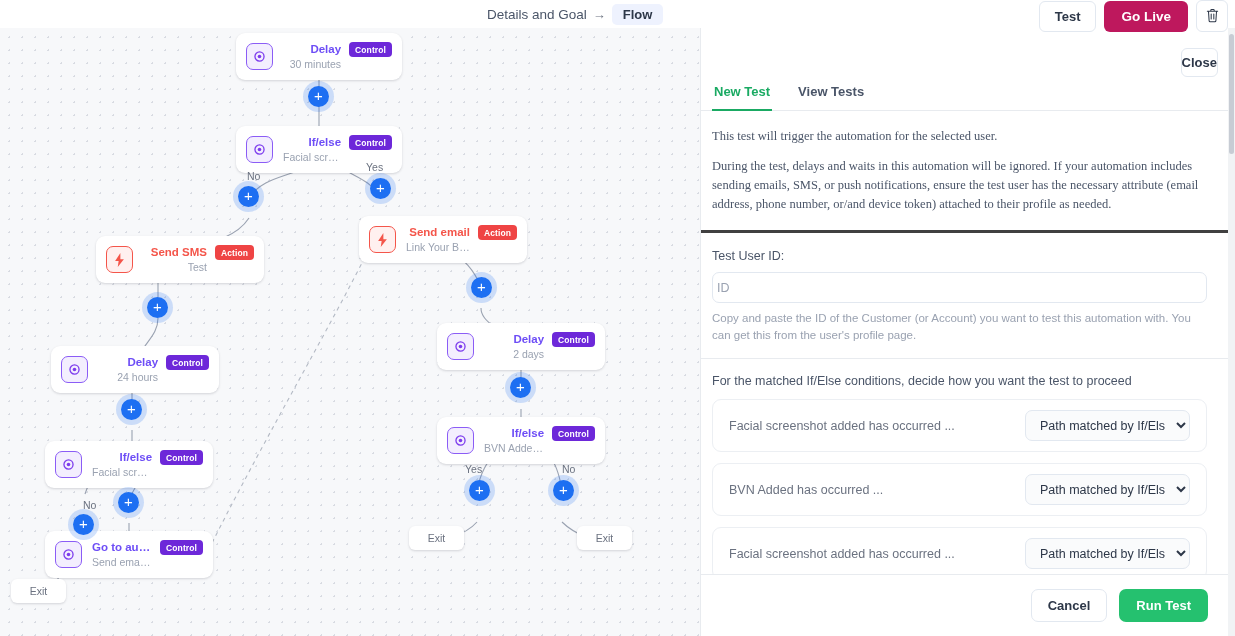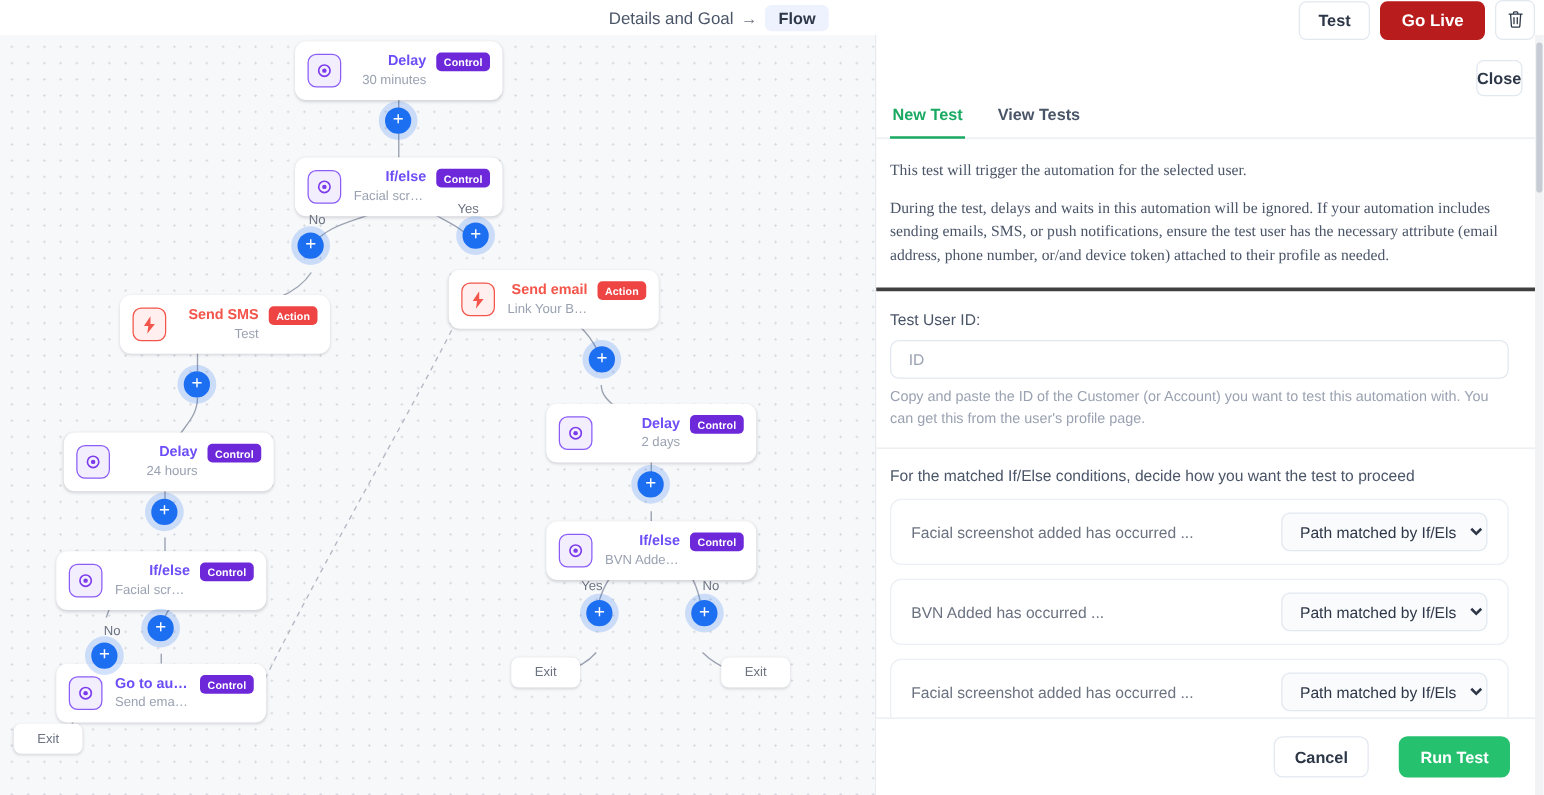--- a/index.html
+++ b/index.html
@@ -32,21 +32,21 @@
     position: absolute; right: 7px; top: 0px;
     display: flex; align-items: center; gap: 8px;
   }
   .btn-test {
     background: #fff; border: 1px solid #e2e8f0; color: #2d3748;
     font-size: 13px; font-weight: 600; padding: 7px 15px;
     border-radius: 6px; cursor: pointer;
     font-family: "Liberation Sans", sans-serif;
   }
   .btn-golive {
-    background: #b91c1c; border: none; color: #fff;
+    background: #be185d; border: none; color: #fff;
     font-size: 13.5px; font-weight: 700; padding: 8px 17px;
     border-radius: 6px; cursor: pointer;
     font-family: "Liberation Sans", sans-serif;
   }
   .btn-trash {
     background: #fff; border: 1px solid #e2e8f0;
     width: 32px; height: 32px; border-radius: 6px;
     display: flex; align-items: center; justify-content: center;
     cursor: pointer;
   }
@@ -168,21 +168,21 @@
     padding-bottom: 16px;
     font-family: Liberation Serif, serif;
   }
   .intro p { font-size: 12.5px; color: #4a5568; line-height: 19px; }
   .intro p + p { margin-top: 11px; }
 
   .section { padding: 16px 22px 14px 11px; border-bottom: 1px solid #e8ebef; }
   .field-label { font-size: 12.5px; color: #4a5568; margin-bottom: 9px; }
   .text-input {
     width: 100%; height: 31px; border: 1px solid #e2e8f0; border-radius: 7px;
-    padding: 0 14px; font-size: 12.5px; color: #2d3748;
+    padding: 0 4px; font-size: 12.5px; color: #2d3748;
     font-family: "Liberation Sans", sans-serif; outline: none; background: #fff;
   }
   .text-input::placeholder { color: #9aa2b1; }
   .help { font-size: 11.5px; color: #9aa2b1; line-height: 17px; margin-top: 7px; }
 
   .cond-section { padding: 15px 22px 12px 11px; }
   .cond-heading { font-size: 12.5px; color: #4a5568; margin-bottom: 11px; }
   .cond-card {
     border: 1px solid #eceff3; border-radius: 9px;
     height: 53px; display: flex; align-items: center;
@@ -193,21 +193,21 @@
     width: 165px; height: 31px; border: 1px solid #e2e8f0; border-radius: 7px;
     background: #fafbfc; font-size: 12.5px; color: #2d3748;
     font-family: "Liberation Sans", sans-serif;
     padding: 0 8px 0 10px; cursor: pointer;
   }
 
   .panel-footer {
     position: absolute; left: 0; bottom: 0; width: 528px; height: 62px;
     border-top: 1px solid #e8ebef; background: #fff;
     display: flex; align-items: center; justify-content: flex-end;
-    gap: 24px; padding-right: 21px;
+    gap: 12px; padding-right: 21px;
   }
   .btn-cancel {
     background: #fff; border: 1px solid #e2e8f0; color: #2d3748;
     font-size: 13px; font-weight: 600; padding: 8px 16px;
     border-radius: 7px; cursor: pointer;
     font-family: "Liberation Sans", sans-serif;
   }
   .btn-run {
     background: #25c16f; border: none; color: #fff;
     font-size: 13px; font-weight: 700; padding: 9px 17px;

